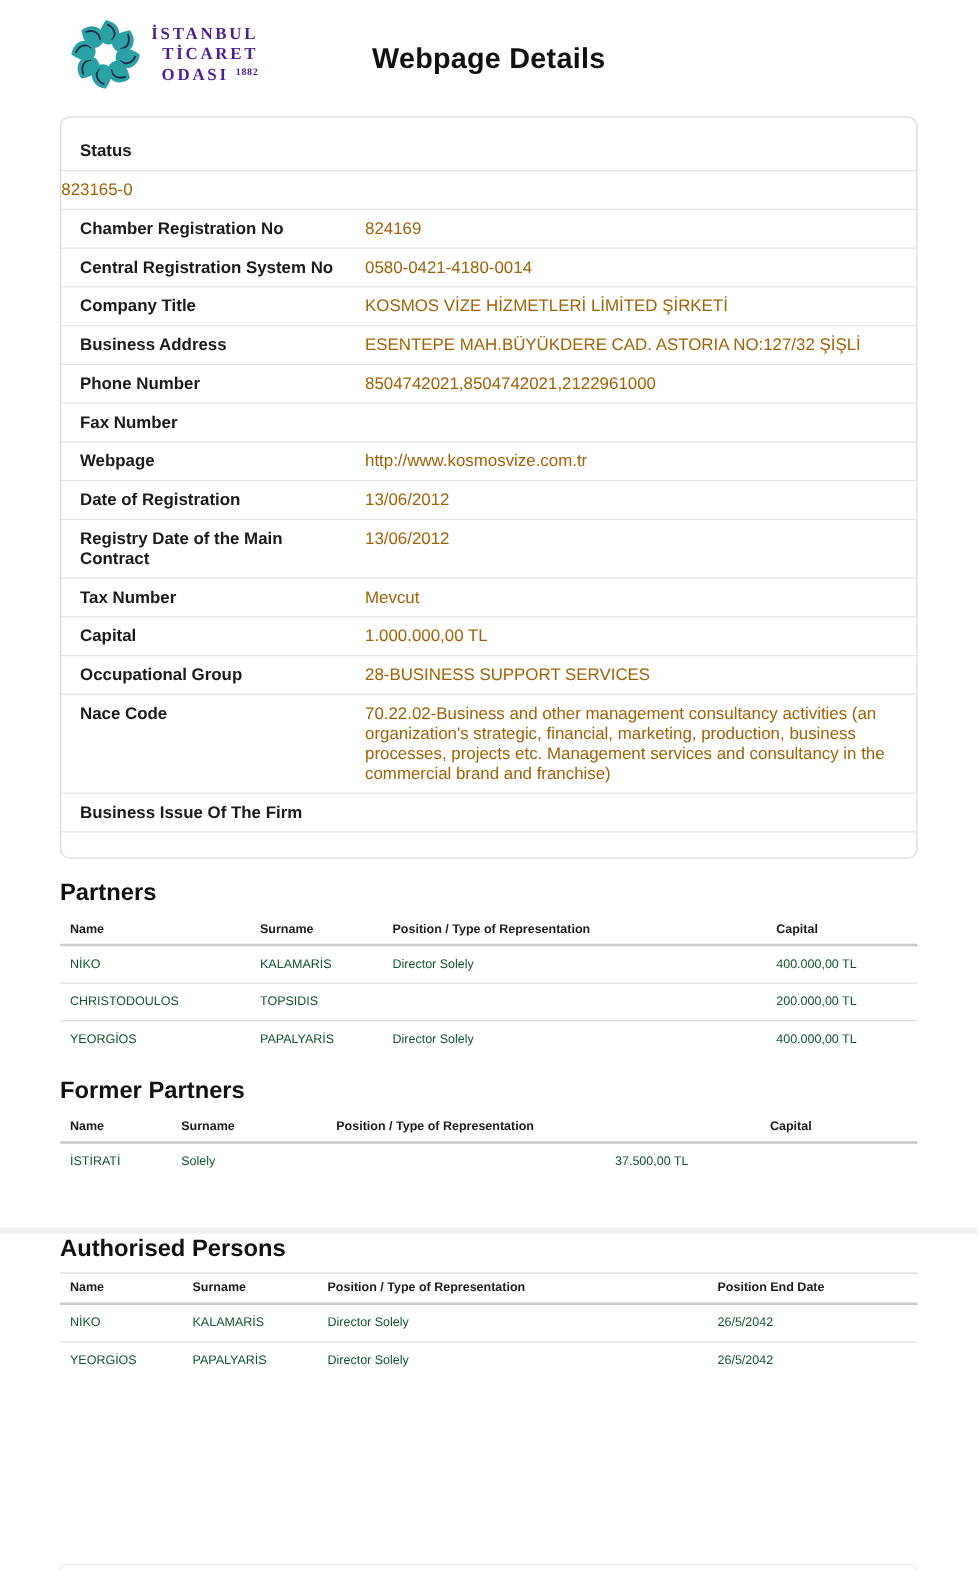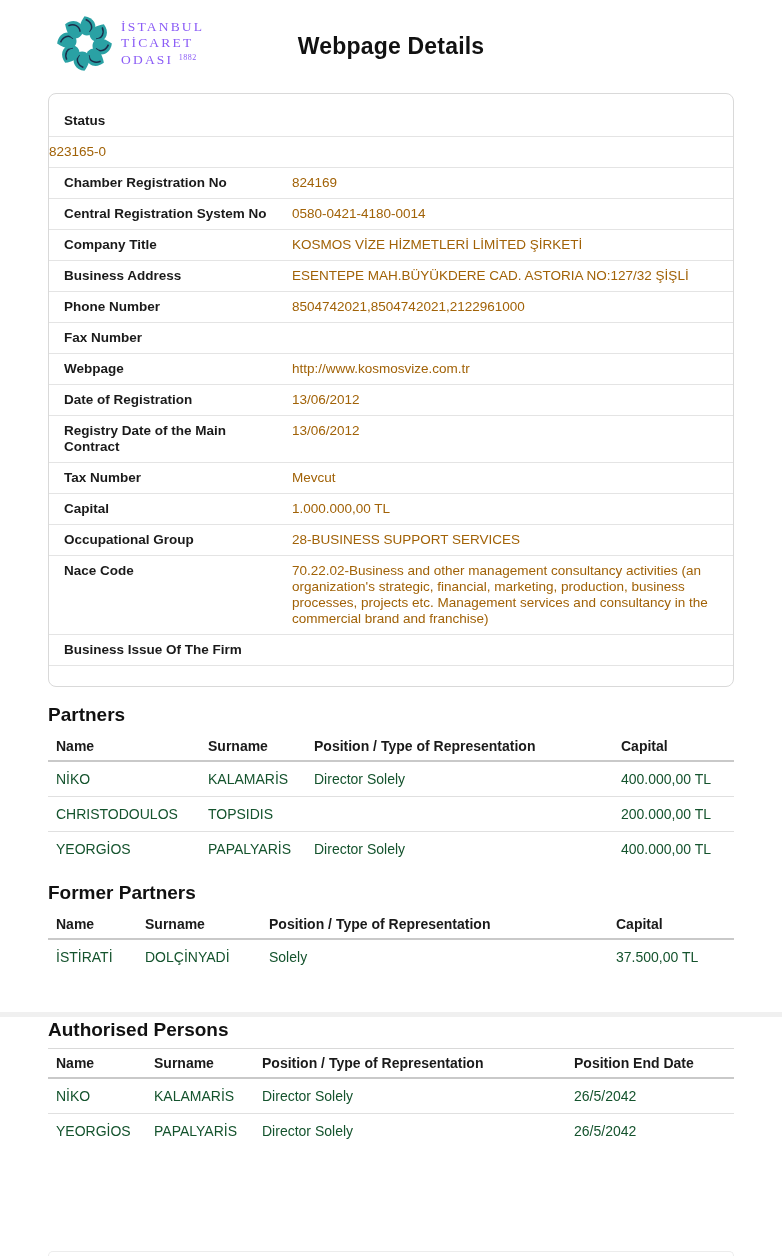--- a/index.html
+++ b/index.html
@@ -5,40 +5,40 @@
   * { margin:0; padding:0; box-sizing:border-box; }
   html,body { background:#fff; }
   body { font-family:"Liberation Sans", sans-serif; color:#1a1a1a; }
   .page { position:relative; width:782px; height:1256px; margin:0 auto; background:#fff; overflow:hidden; }
   .content { padding:0 48px; }
 
   
   .header { position:relative; height:93px; }
   .logo { position:absolute; left:56px; top:15px; display:flex; align-items:center; gap:8px; }
   .logo-mark { width:57px; height:57px; display:block; }
-  .logo-text { font-family:"Liberation Serif", serif; font-weight:normal; font-size:13.5px;
-               letter-spacing:2.2px; color:#8b5cf6; line-height:15.5px; }
+  .logo-text { font-family:"Liberation Serif", serif; font-weight:bold; font-size:13.5px;
+               letter-spacing:2.2px; color:#4c1d95; line-height:15.5px;text-align:right; }
   .logo-year { font-size:8px; letter-spacing:0.5px; vertical-align:4px;margin-top:18px; }
   .page-title { position:absolute; left:0; right:0; top:33px; text-align:center;
                 font-size:23px; font-weight:bold; color:#111; letter-spacing:0.2px; }
 
   
   .details-card { border:1px solid #d9d9d9; border-radius:8px; padding-top:12px; background:#fff; }
   .details-row { display:flex; border-bottom:1px solid #e4e4e4; }
   .details-row:last-child { border-bottom:none; height:20px; }
   .details-label { width:243px; padding:7px 10px 7px 15px; font-weight:bold; font-size:13.5px; line-height:16px; }
   .details-value { flex:1; padding:7px 20px 7px 0; font-size:13.5px; line-height:16px; color:#a16207; }
 
   
   .section-heading { font-size:19px; font-weight:bold; color:#111; }
   .partners-heading { margin-top:17px; margin-bottom:6px; }
   .former-heading   { margin-top:16px; margin-bottom:6px; }
   .auth-heading     { margin-top:2px; margin-bottom:0; padding-bottom:7px; border-bottom:1px solid #d9d9d9; }
 
-  .tbl { width:100%; font-size:14px; }
+  .tbl { width:100%; font-size:10px; }
   .tbl-header { display:flex; font-weight:bold; border-bottom:2px solid #c9c9c9; }
   .tbl-header > div { padding:6px 8px; }
   .tbl-row { display:flex; border-bottom:1px solid #e0e0e0; }
   .tbl-row:last-child { border-bottom:none; }
   .tbl-row > div { padding:9px 8px; color:#14532d; }
 
   .t-partners .c0{width:152px;} .t-partners .c1{width:106px;} .t-partners .c2{width:307px;} .t-partners .c3{flex:1;}
   .t-former   .c0{width:89px;}  .t-former   .c1{width:124px;} .t-former   .c2{width:347px;} .t-former   .c3{flex:1;}
   .t-auth     .c0{width:98px;}  .t-auth     .c1{width:108px;} .t-auth     .c2{width:312px;} .t-auth     .c3{flex:1;}
 
@@ -200,21 +200,20 @@
     <div class="section-heading former-heading">Former Partners</div>
     <div class="tbl t-former">
       <div class="tbl-header">
         <div class="c0">Name</div>
         <div class="c1">Surname</div>
         <div class="c2">Position / Type of Representation</div>
         <div class="c3">Capital</div>
       </div>
       <div class="tbl-row">
         <div class="c0">İSTİRATİ</div>
-        <div class="c1">DOLÇİNYADİ</div>
         <div class="c2">Solely</div>
         <div class="c3">37.500,00 TL</div>
       </div>
     </div>
 
     <div class="page-break"></div>
 
     <div class="section-heading auth-heading">Authorised Persons</div>
     <div class="tbl t-auth">
       <div class="tbl-header">

